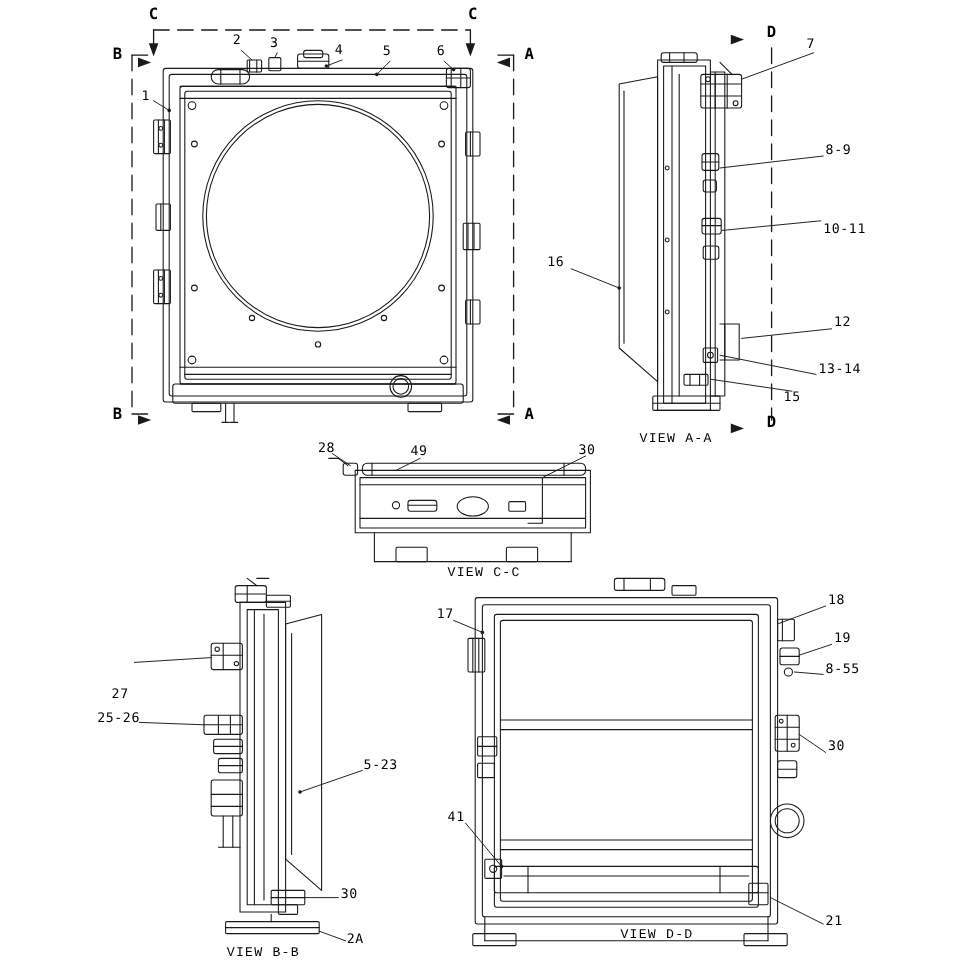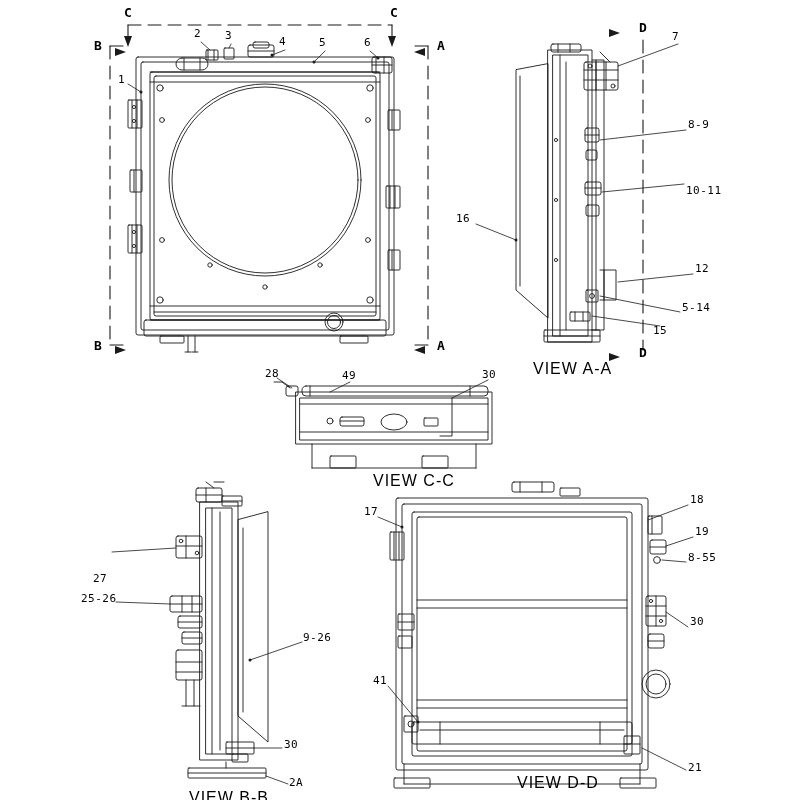--- a/index.html
+++ b/index.html
@@ -39,22 +39,22 @@
   .section-letter {
     position: absolute;
     font-family: "DejaVu Sans Mono", monospace;
     font-size: 13px;
     font-weight: bold;
     color: #000;
     white-space: nowrap;
   }
   .view-label {
     position: absolute;
-    font-family: Liberation Sans, sans-serif;
-    font-size: 16px;
+    font-family: Liberation Mono, monospace;
+    font-size: 11px;
     color: #000;
     white-space: nowrap;
     letter-spacing: 1px;
   }
 </style>
 </head>
 <body>
 
 <div id="diagram-root">
 
@@ -377,31 +377,31 @@
   <div class="callout" style="left:194px;top:27px">2</div>
   <div class="callout" style="left:225px;top:29px">3</div>
   <div class="callout" style="left:279px;top:35px">4</div>
   <div class="callout" style="left:319px;top:36px">5</div>
   <div class="callout" style="left:364px;top:36px">6</div>
   <div class="callout" style="left:672px;top:30px">7</div>
   <div class="callout" style="left:688px;top:118px">8-9</div>
   <div class="callout" style="left:686px;top:184px">10-11</div>
   <div class="callout" style="left:456px;top:212px">16</div>
   <div class="callout" style="left:695px;top:262px">12</div>
-  <div class="callout" style="left:682px;top:301px">5-14</div>
+  <div class="callout" style="left:682px;top:301px">13-14</div>
   <div class="callout" style="left:653px;top:324px">15</div>
   <div class="callout" style="left:265px;top:367px">28</div>
   <div class="callout" style="left:342px;top:369px">49</div>
   <div class="callout" style="left:482px;top:368px">30</div>
   <div class="callout" style="left:364px;top:505px">17</div>
   <div class="callout" style="left:690px;top:493px">18</div>
   <div class="callout" style="left:695px;top:525px">19</div>
   <div class="callout" style="left:688px;top:551px">8-55</div>
   <div class="callout" style="left:690px;top:615px">30</div>
   <div class="callout" style="left:93px;top:572px">27</div>
   <div class="callout" style="left:81px;top:592px">25-26</div>
-  <div class="callout" style="left:303px;top:631px">9-26</div>
+  <div class="callout" style="left:303px;top:631px">5-23</div>
   <div class="callout" style="left:373px;top:674px">41</div>
   <div class="callout" style="left:688px;top:761px">21</div>
   <div class="callout" style="left:284px;top:738px">30</div>
   <div class="callout" style="left:289px;top:776px">2A</div>
 
 </div>
 
 </body></html>

